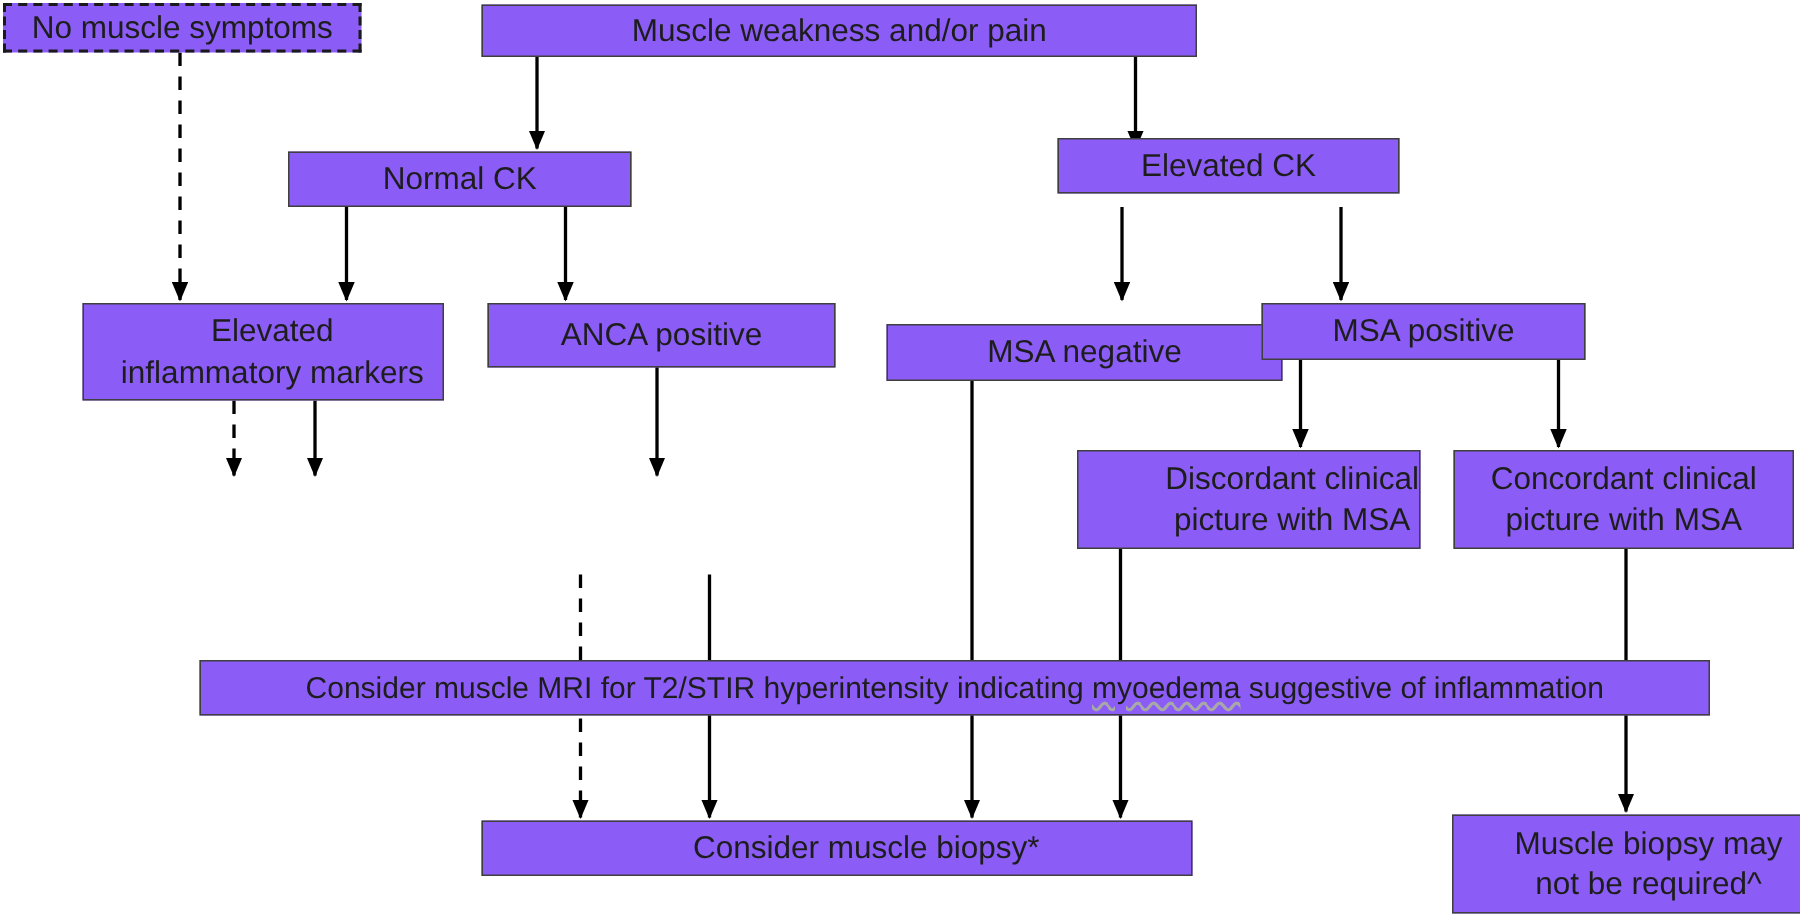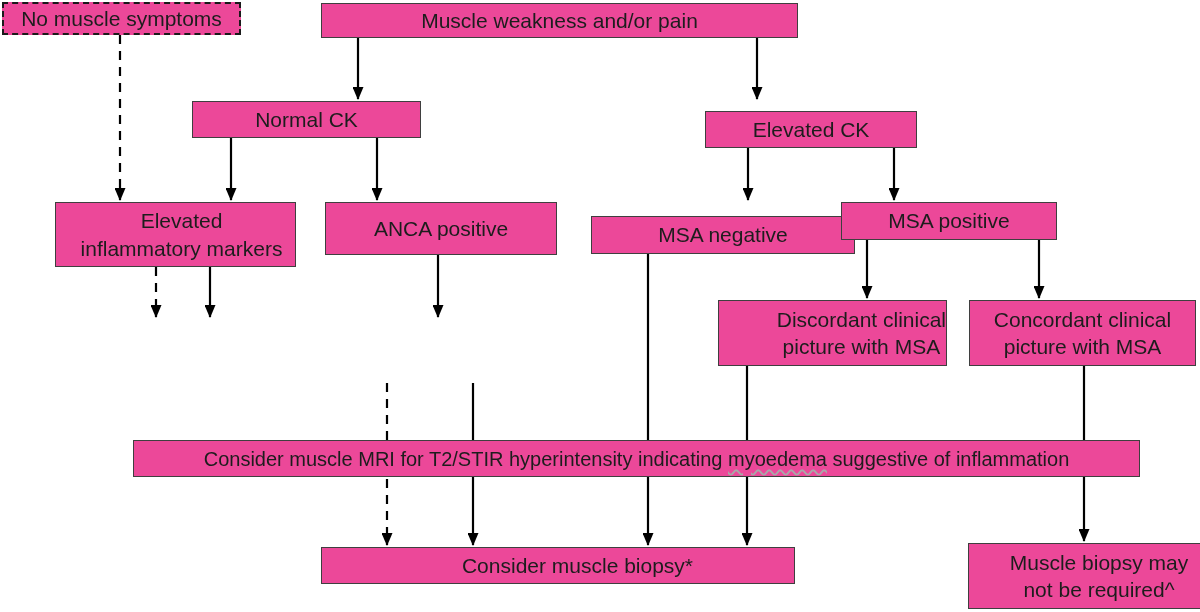--- a/index.html
+++ b/index.html
@@ -19,21 +19,21 @@
   #edges {
     position: absolute;
     left: 0;
     top: 0;
     z-index: 1;
   }
   .box {
     position: absolute;
     z-index: 2;
     box-sizing: border-box;
-    background: #ec4899;
+    background: #8b5cf6;
     border: 1.6px solid #3f3f3f;
     display: flex;
     align-items: center;
     justify-content: center;
     text-align: center;
     font-size: 21px;
     line-height: 1.3;
     white-space: pre-line;
   }
   .box.dashed {
@@ -44,23 +44,23 @@
     white-space: normal;
   }
   .misspell {
     text-decoration: underline wavy #a8a8a8 1.5px;
     text-underline-offset: 3px;
   }
   
   #n-no-muscle-symptoms   { left: 2px;   top: 2px;   width: 239px;  height: 33px; }
   #n-muscle-weakness      { left: 321px; top: 3px;   width: 477px;  height: 35px; }
   #n-normal-ck            { left: 192px; top: 101px; width: 229px;  height: 37px; }
-  #n-elevated-ck          { left: 705px; top: 111px; width: 212px;  height: 37px; text-align: right; }
+  #n-elevated-ck          { left: 705px; top: 92px; width: 228px;  height: 37px; text-align: right; }
   #n-elevated-inflammatory{ left: 55px;  top: 202px; width: 241px;  height: 65px; padding-left: 12px; }
-  #n-anca-positive        { left: 325px; top: 202px; width: 232px;  height: 53px; }
+  #n-anca-positive        { left: 325px; top: 202px; width: 232px;  height: 43px; }
   #n-msa-negative         { left: 591px; top: 216px; width: 264px;  height: 38px; }
   #n-msa-positive         { left: 841px; top: 202px; width: 216px;  height: 38px; }
   #n-discordant           { left: 718px; top: 300px; width: 229px;  height: 66px; justify-content: flex-end; }
   #n-concordant           { left: 969px; top: 300px; width: 227px;  height: 66px; }
   #n-no-evident-cause     { left: 86px;  top: 319px; width: 442px;  height: 64px; }
   #n-mri-note             { left: 133px; top: 440px; width: 1007px; height: 37px; }
   #n-consider-biopsy      { left: 321px; top: 547px; width: 474px;  height: 37px; padding-left: 39px; }
   #n-biopsy-not-required  { left: 968px; top: 543px; width: 262px;  height: 66px; align-items: center; }
 </style>
 </head>

